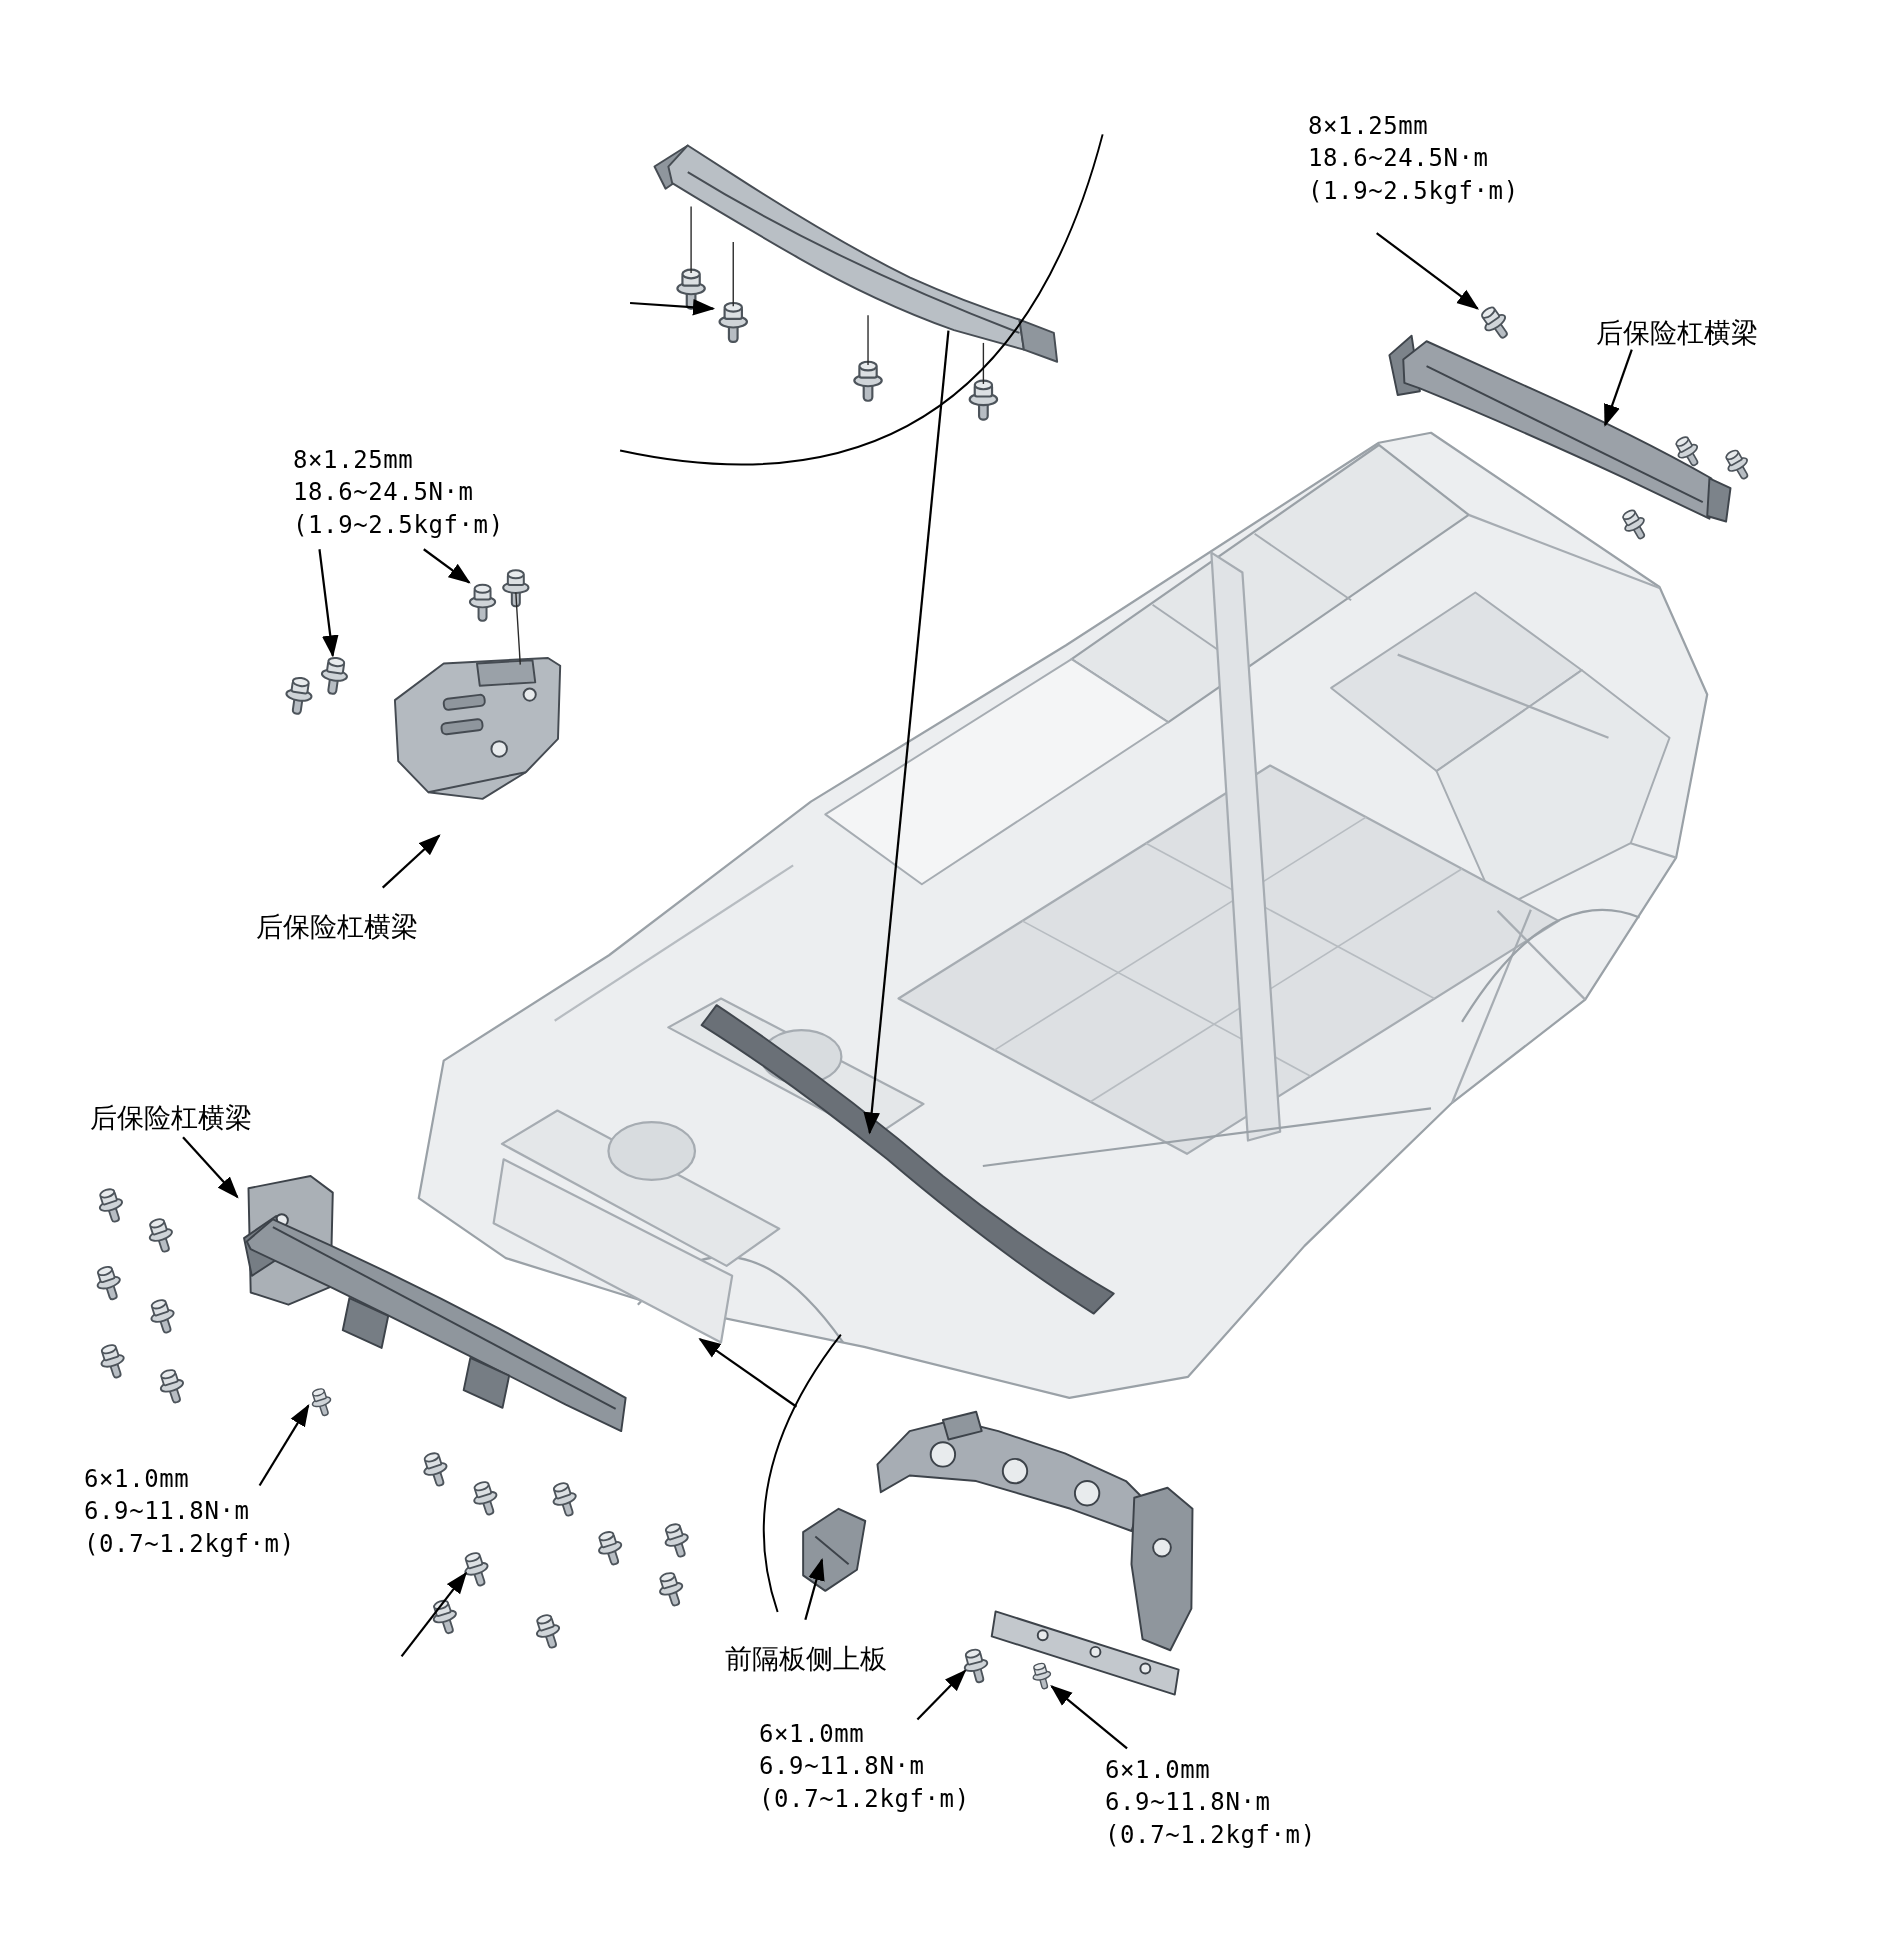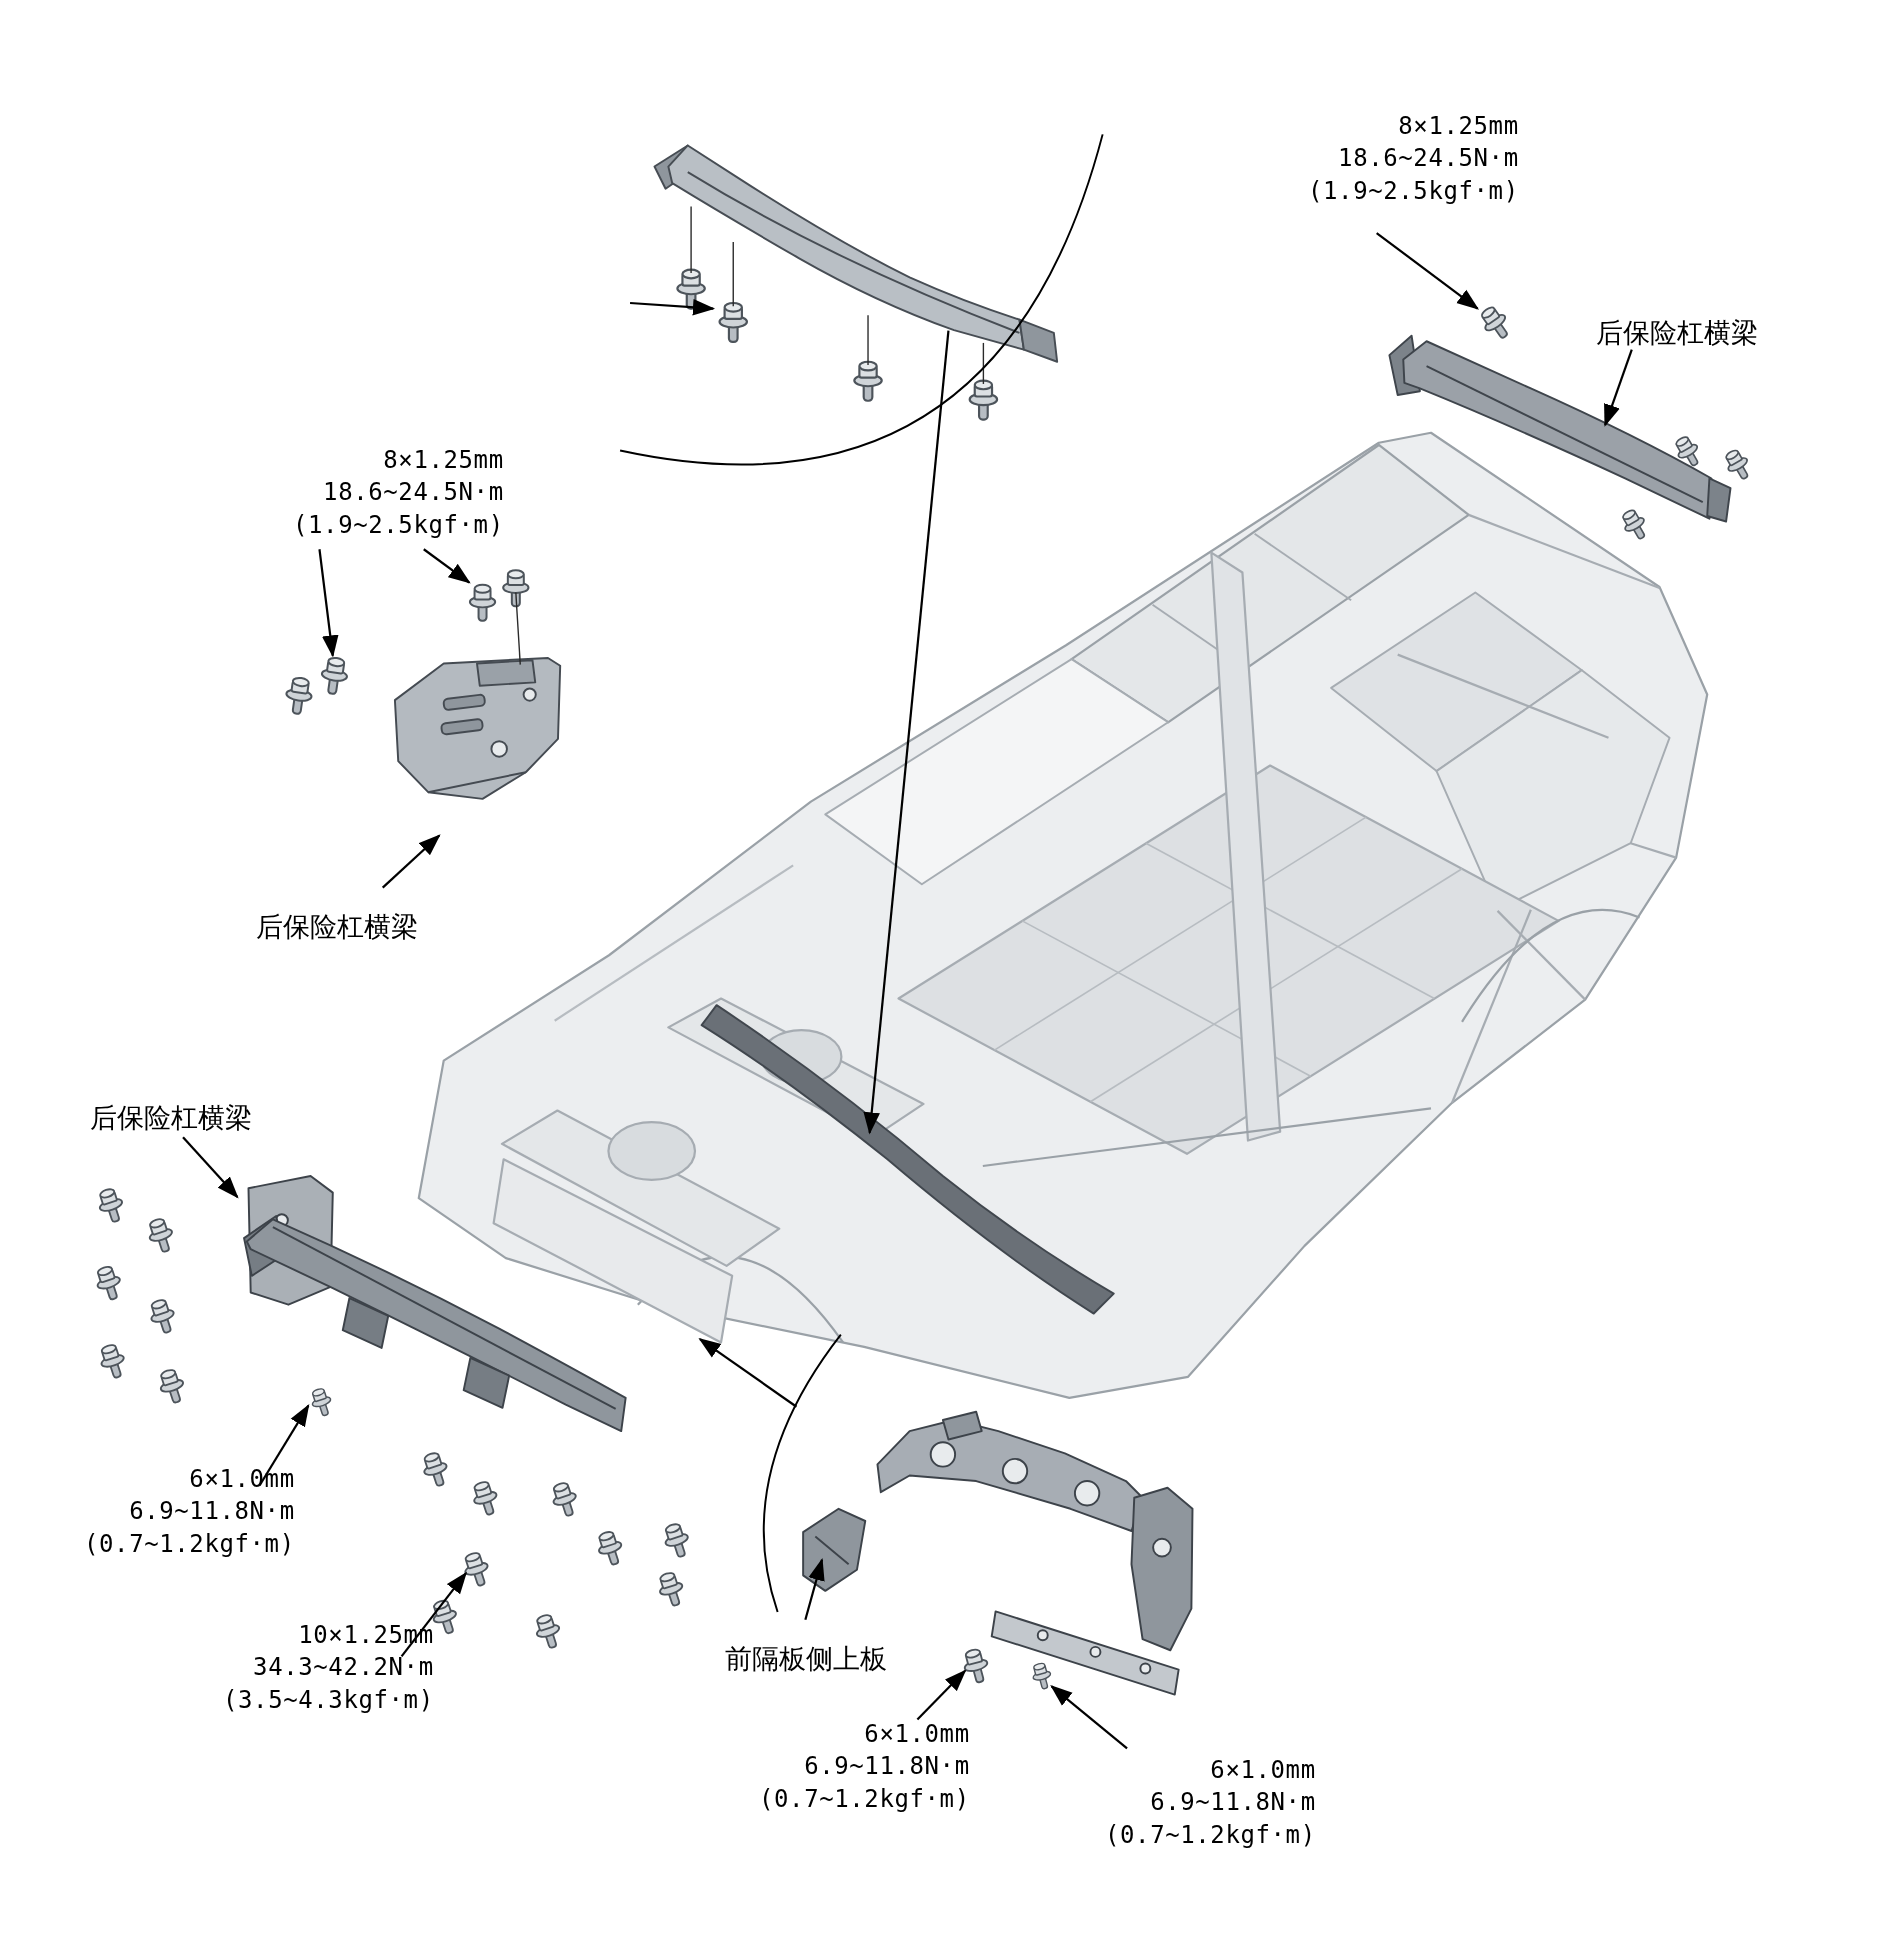--- a/index.html
+++ b/index.html
@@ -13,21 +13,20 @@
     font-family:"DejaVu Sans Mono","DejaVu Sans",monospace;
     color:#000;
   }
   .art{position:absolute;left:0;top:0}
   .spec{
     position:absolute;
     font-size:24px;
     line-height:1.35;
     letter-spacing:0.6px;
     white-space:nowrap;
-    text-align:right;
   }
   .plabel{
     position:absolute;
     font-size:27px;
     font-family:"DejaVu Sans","Liberation Sans",sans-serif;
     white-space:nowrap;
     margin-top:17px;
   }
 </style>
 </head>
@@ -233,25 +232,20 @@
 <div class="plabel" style="left:256px;top:892px">后保险杠横梁</div>
 
 <div class="plabel" style="left:90px;top:1083px">后保险杠横梁</div>
 
 <div class="spec" style="left:84px;top:1463px">
   <div>6×1.0mm</div>
   <div>6.9~11.8N·m</div>
   <div>(0.7~1.2kgf·m)</div>
 </div>
 
-<div class="spec" style="left:223px;top:1619px">
-  <div>10×1.25mm</div>
-  <div>34.3~42.2N·m</div>
-  <div>(3.5~4.3kgf·m)</div>
-</div>
 
 <div class="plabel" style="left:725px;top:1624px">前隔板侧上板</div>
 
 <div class="spec" style="left:759px;top:1718px">
   <div>6×1.0mm</div>
   <div>6.9~11.8N·m</div>
   <div>(0.7~1.2kgf·m)</div>
 </div>
 
 <div class="spec" style="left:1105px;top:1754px">

